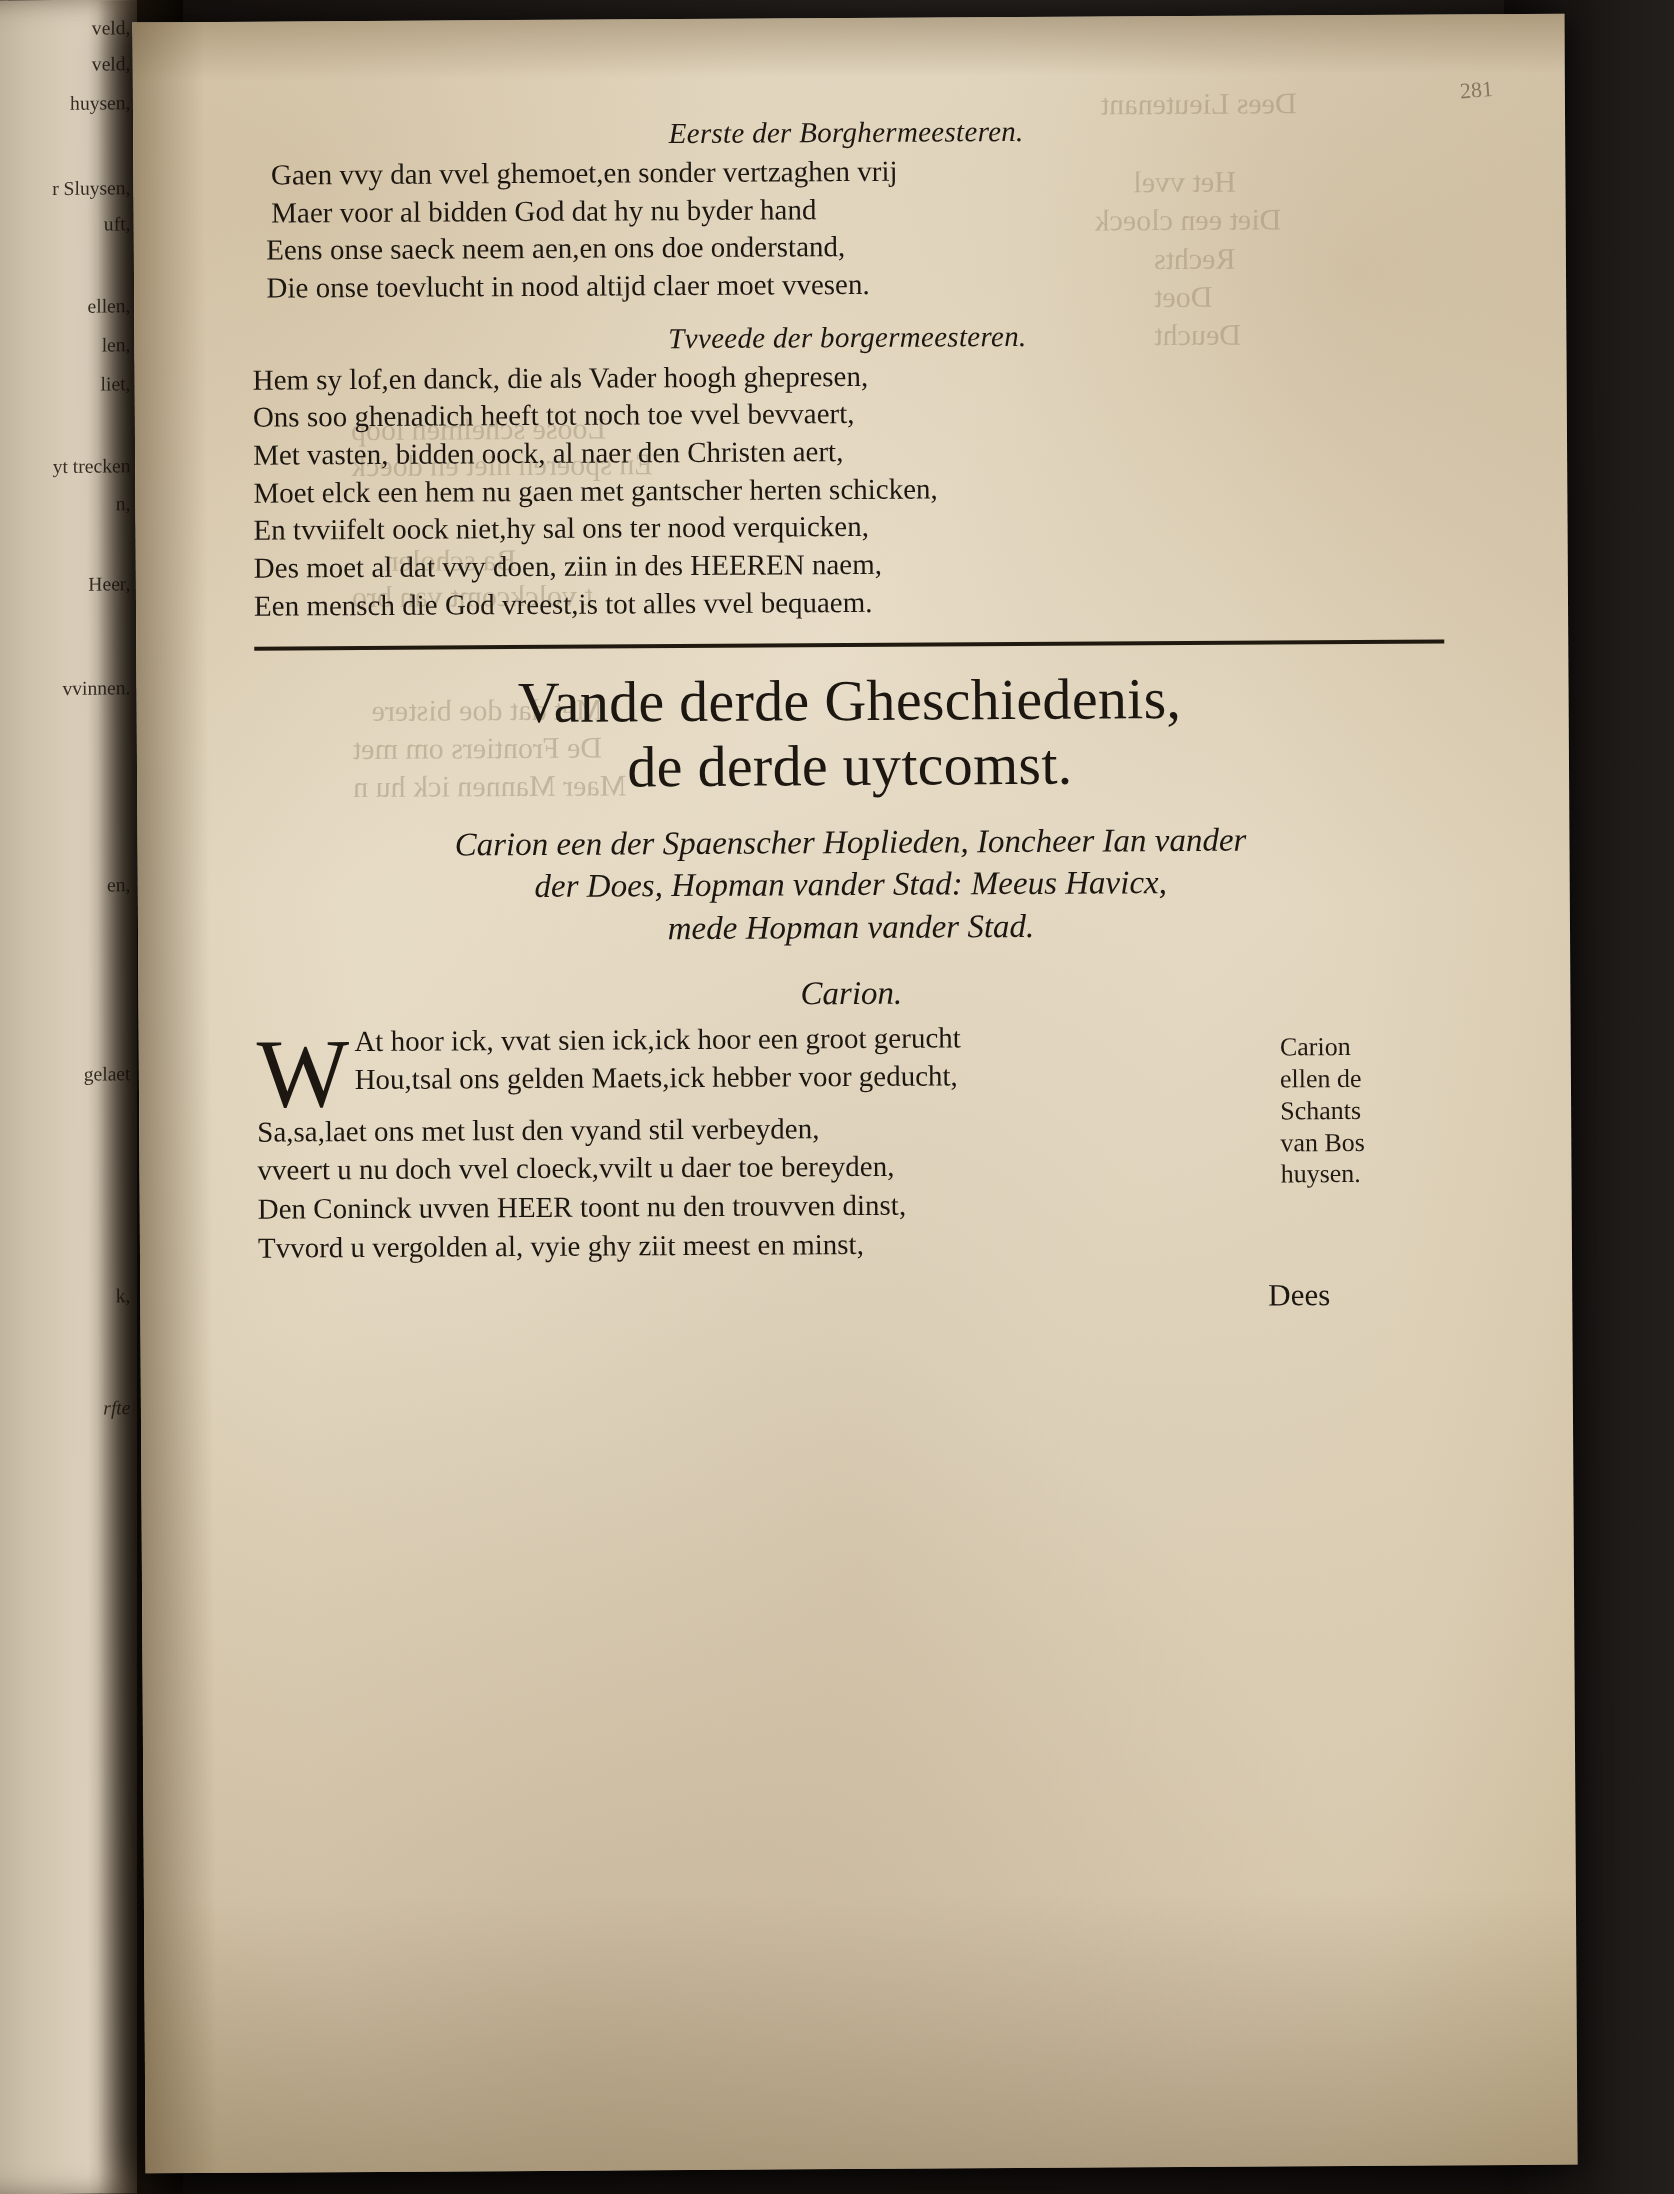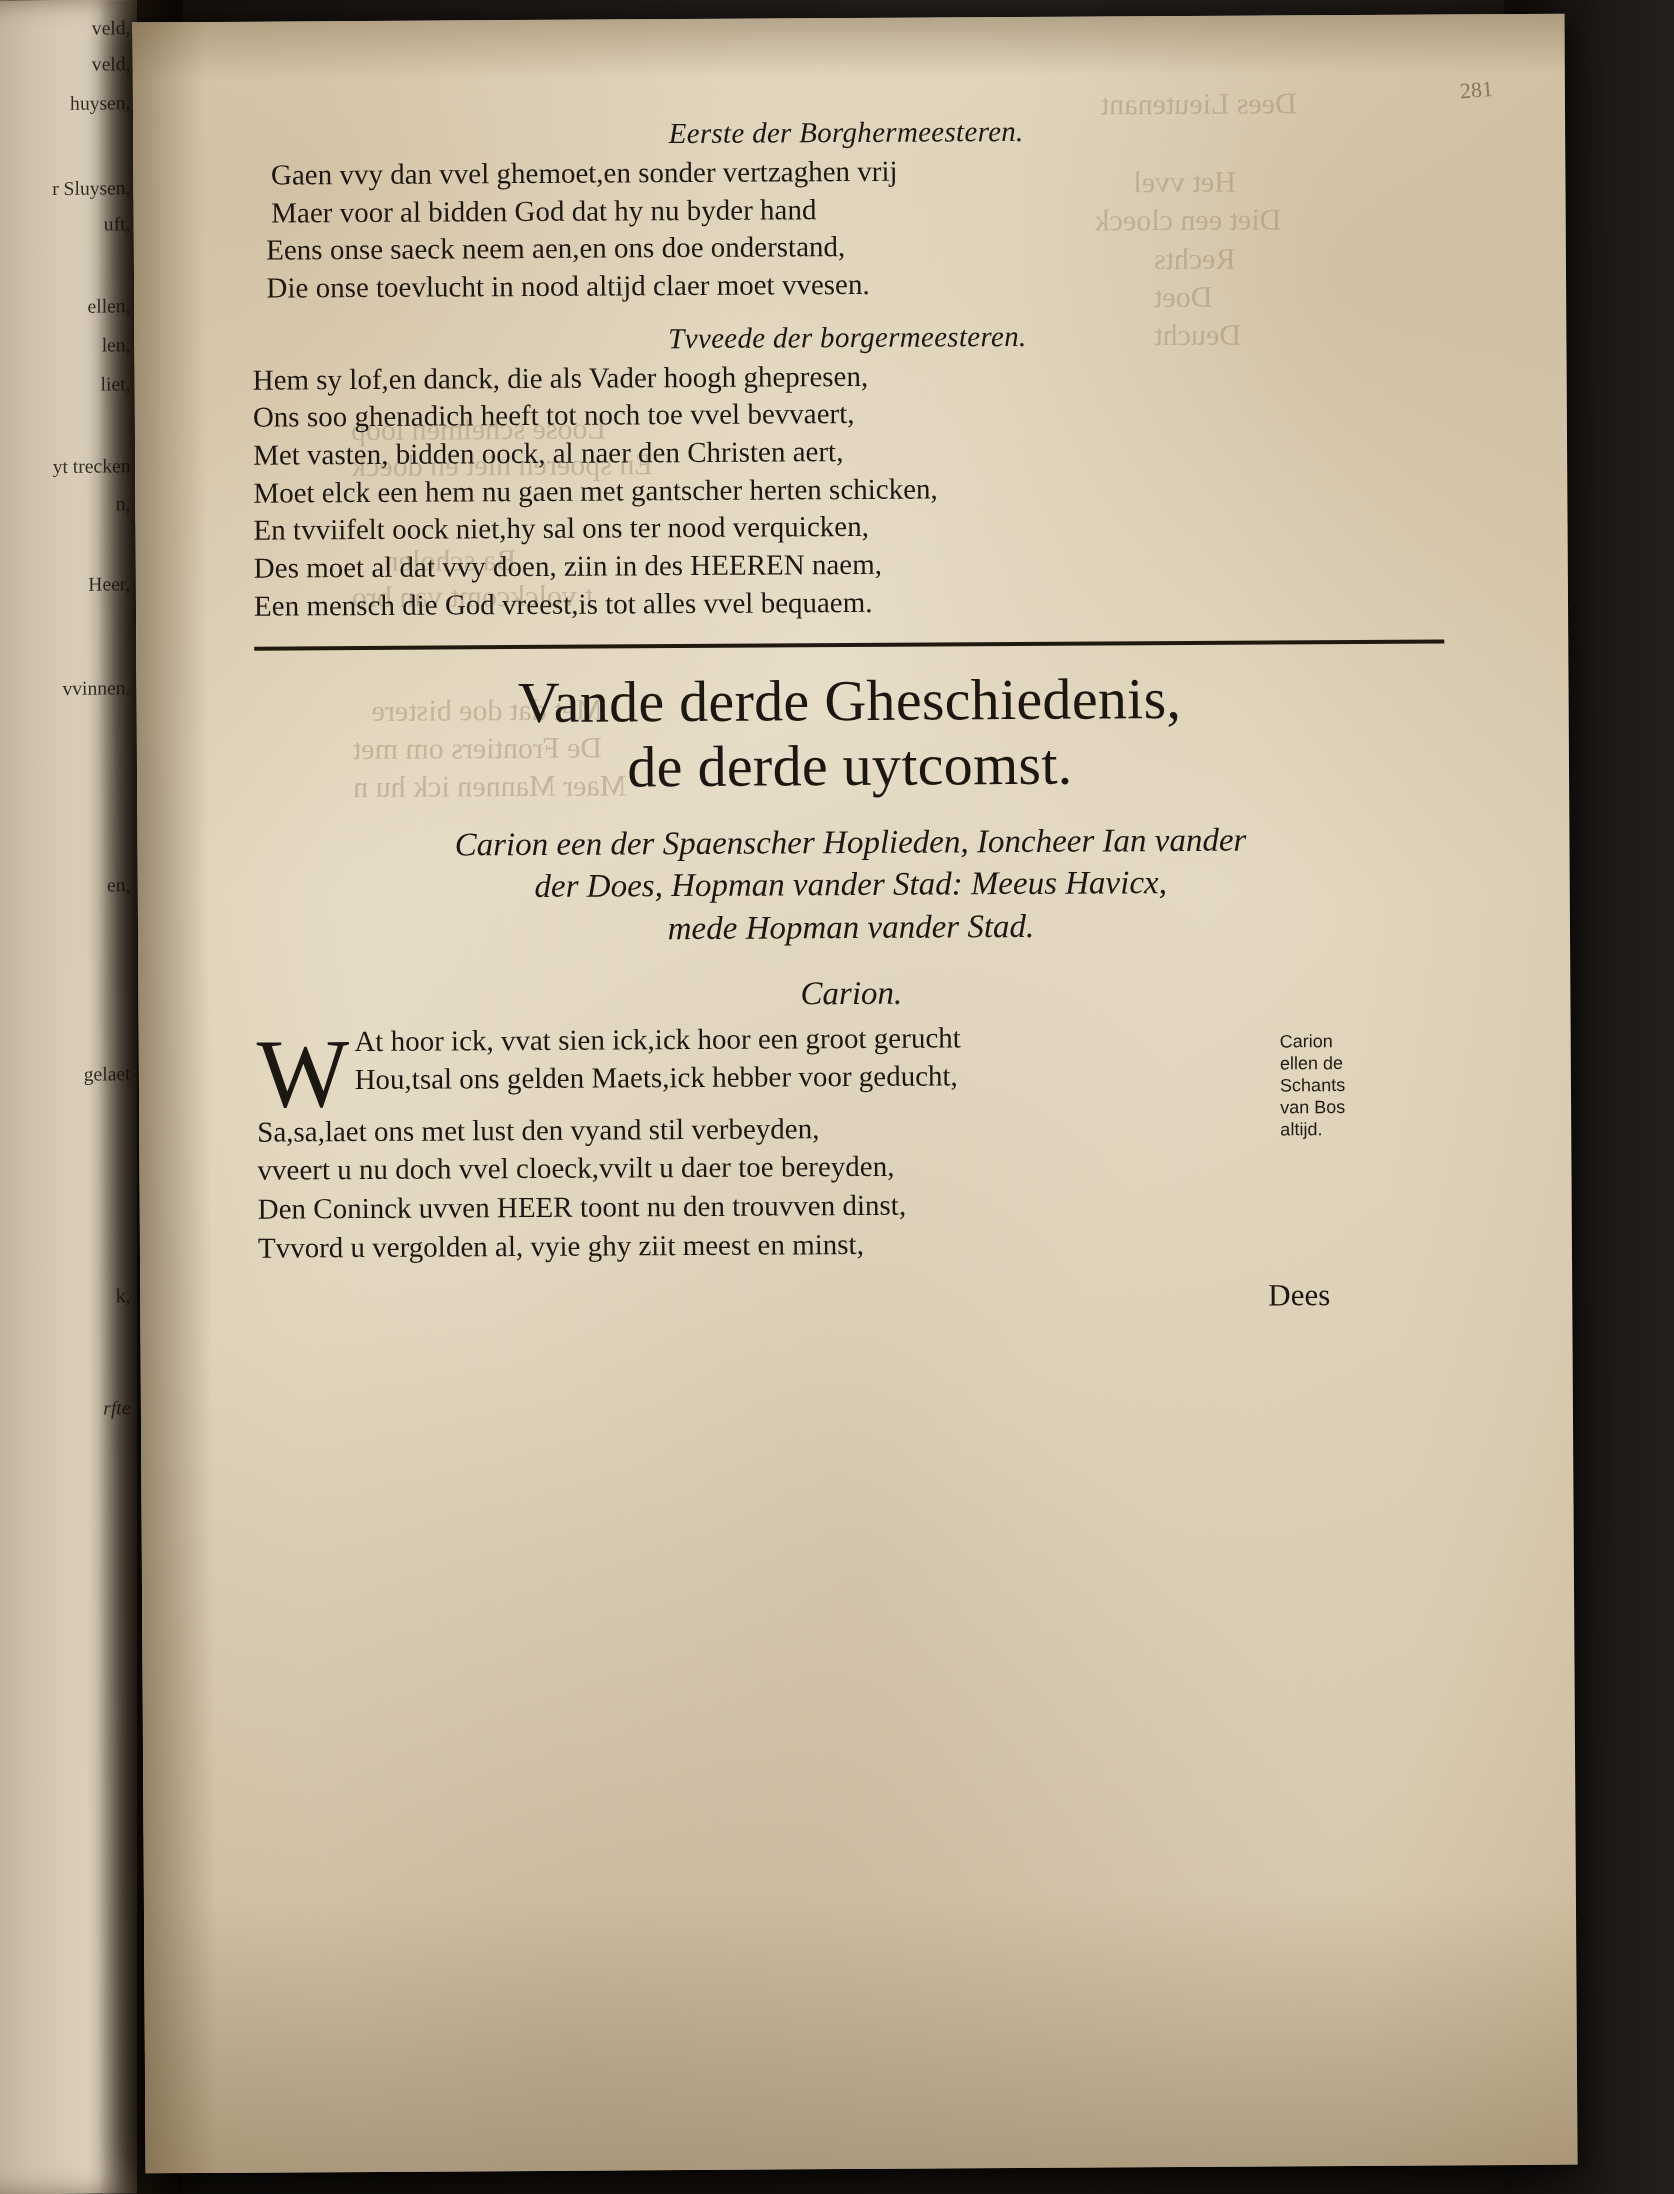--- a/index.html
+++ b/index.html
@@ -172,23 +172,23 @@
   .maintext {
     font-size: 29px;
     line-height: 1.33;
     white-space: pre;
   }
   .marginal {
     position: absolute;
     right: 3.9px;
     top: 15.7px;
     width: 163px;
-    font-size: 18px;
+    font-size: 26px;
     line-height: 1.22;
-    font-family: Liberation Sans, sans-serif;
+    font-family: Liberation Serif, serif;
     color: #211a12;
     margin-left: 28px;
   }
   .marginal .ln { display: block; }
 
   .catchword {
     text-align: right;
     font-size: 31px;
     margin-top: 17px;
     padding-right: 118px;
@@ -285,21 +285,21 @@
     </div>
 
     <div class="speaker-carion">Carion.</div>
 
     <div class="body-wrap">
       <div class="marginal">
         <span class="ln">Carion</span>
         <span class="ln">ellen de</span>
         <span class="ln">Schants</span>
         <span class="ln">van Bos</span>
-        <span class="ln">altijd.</span>
+        <span class="ln">huysen.</span>
       </div>
 
       <div style="padding-right:196px;">
         <span class="dropcap">W</span>
         <div class="maintext">At hoor ick, vvat sien ick,ick hoor een groot gerucht</div>
         <div class="maintext" style="padding-left:30px;">Hou,tsal ons gelden Maets,ick hebber voor geducht,</div>
         <div class="maintext" style="clear:both;">Sa,sa,laet ons met lust den vyand stil verbeyden,</div>
         <div class="maintext">vveert u nu doch vvel cloeck,vvilt u daer toe bereyden,</div>
         <div class="maintext">Den Coninck uvven HEER toont nu den trouvven dinst,</div>
         <div class="maintext">Tvvord u vergolden al, vyie ghy ziit meest en minst,</div>

